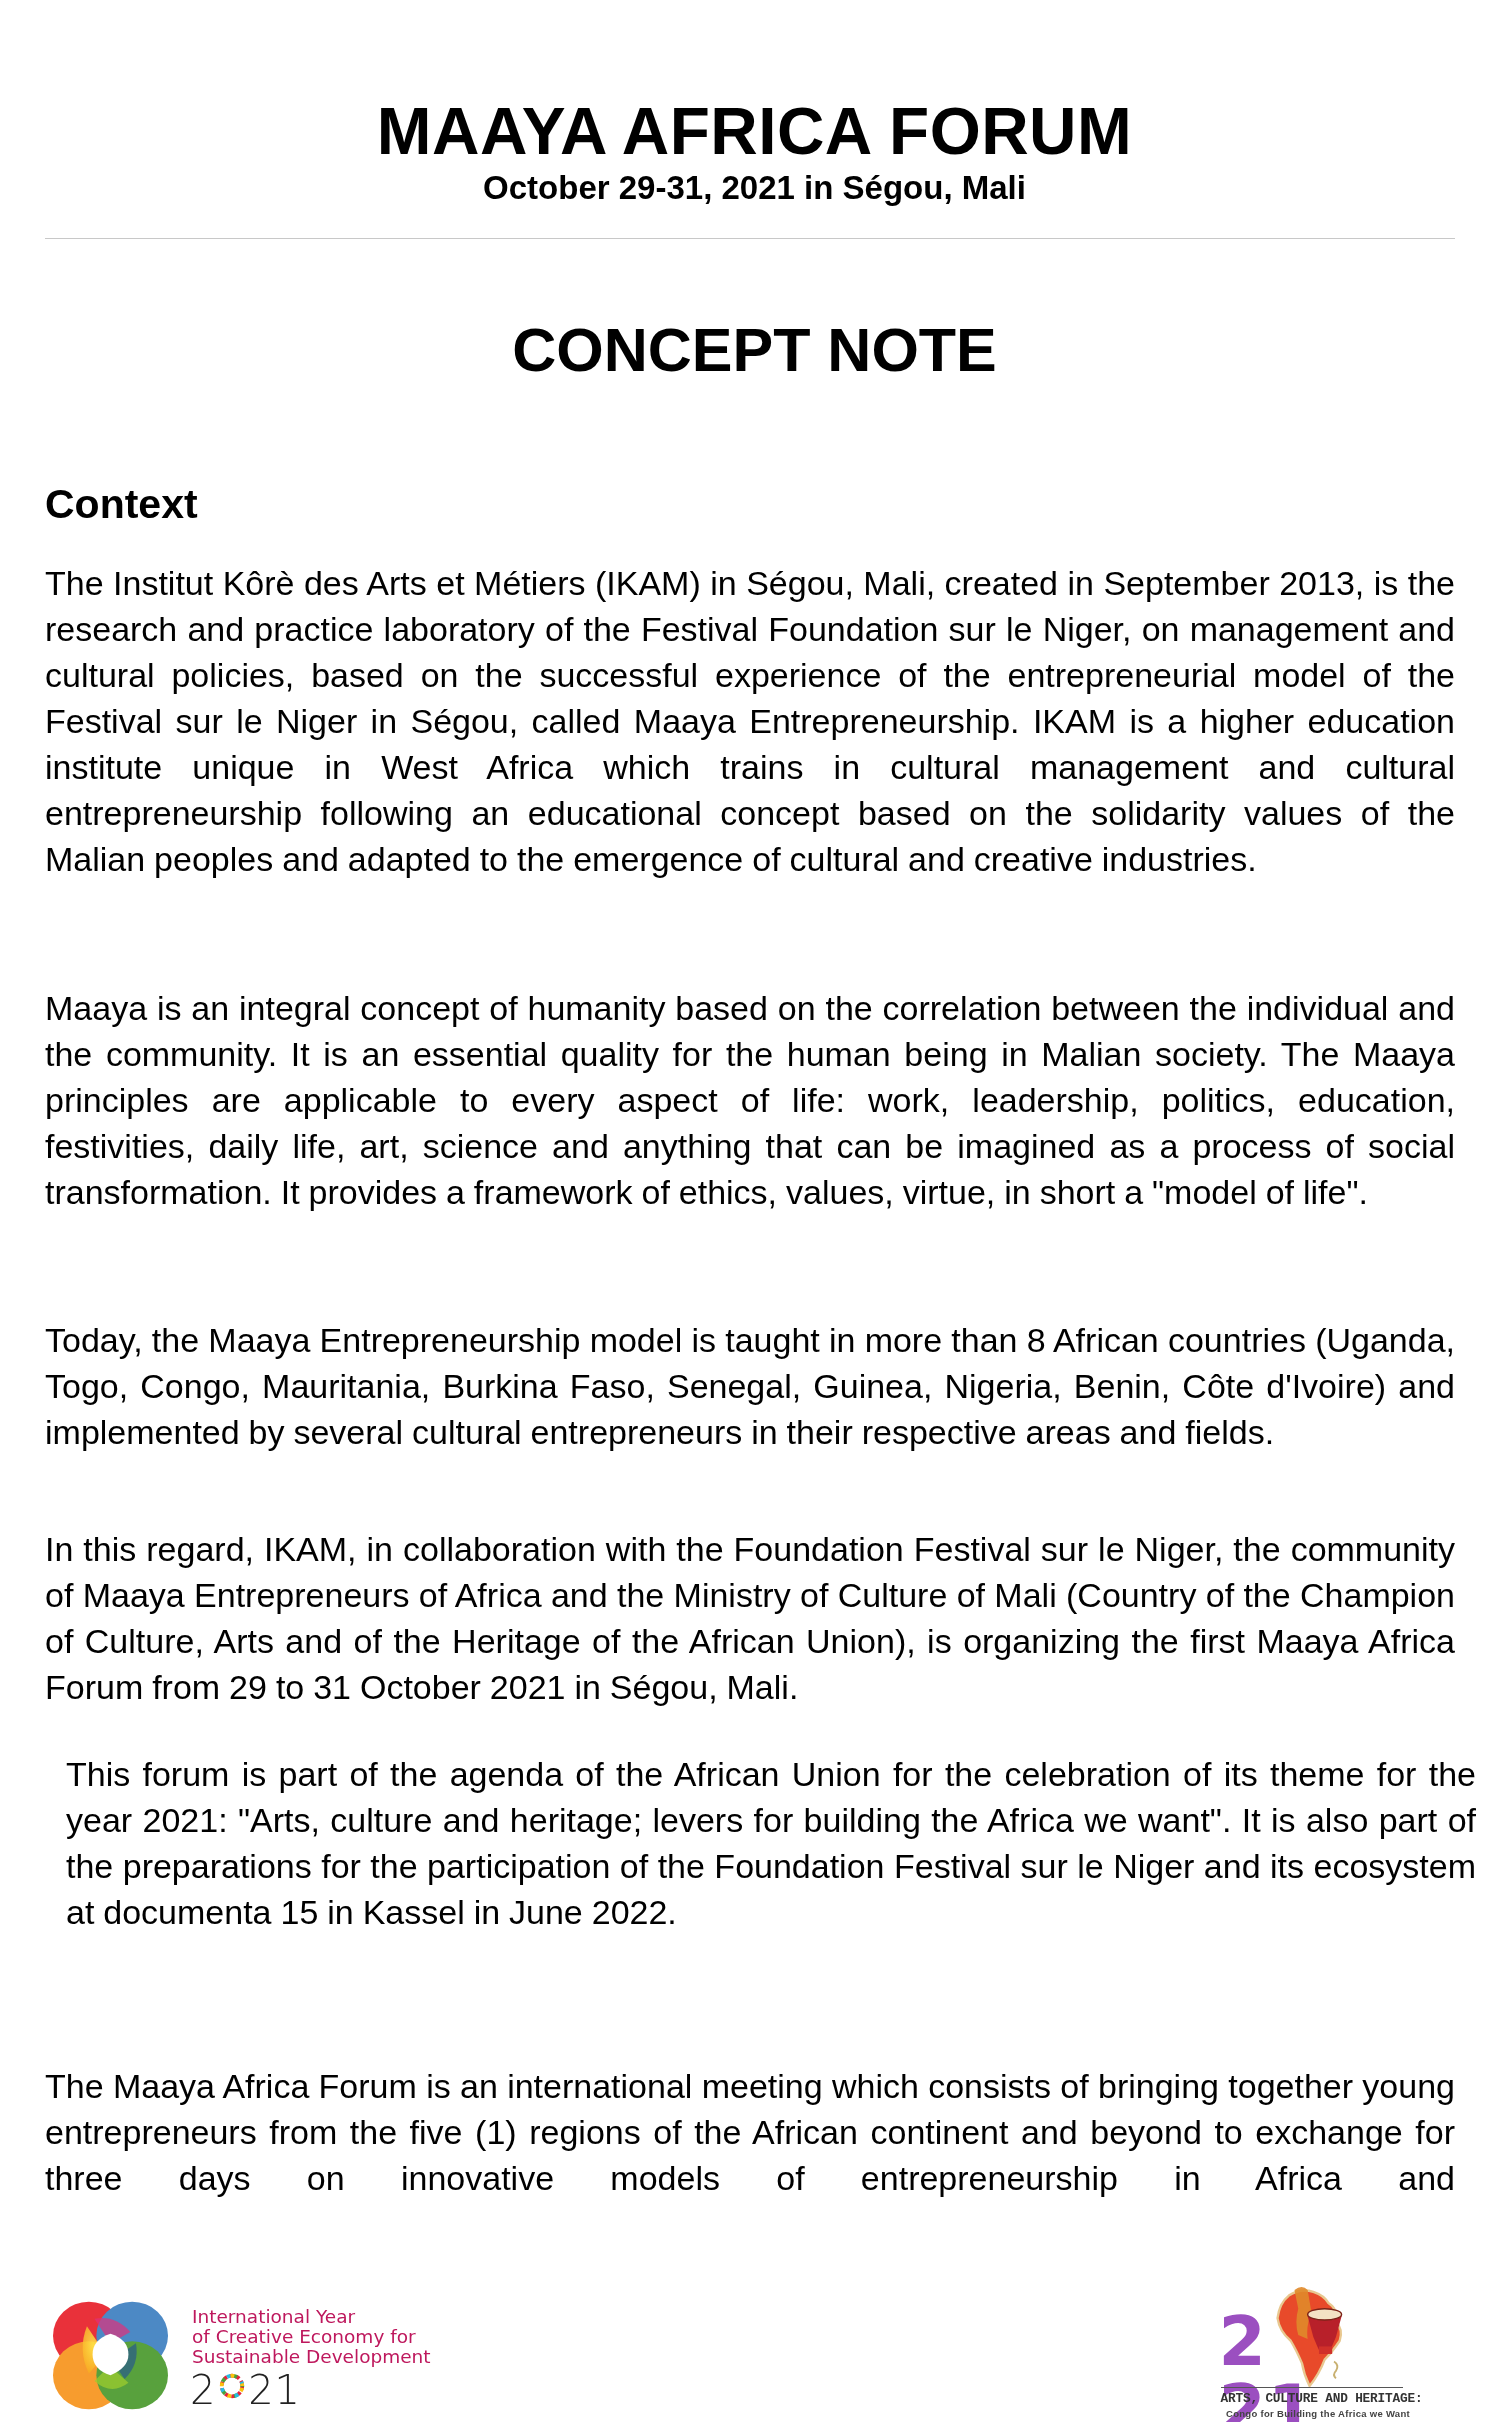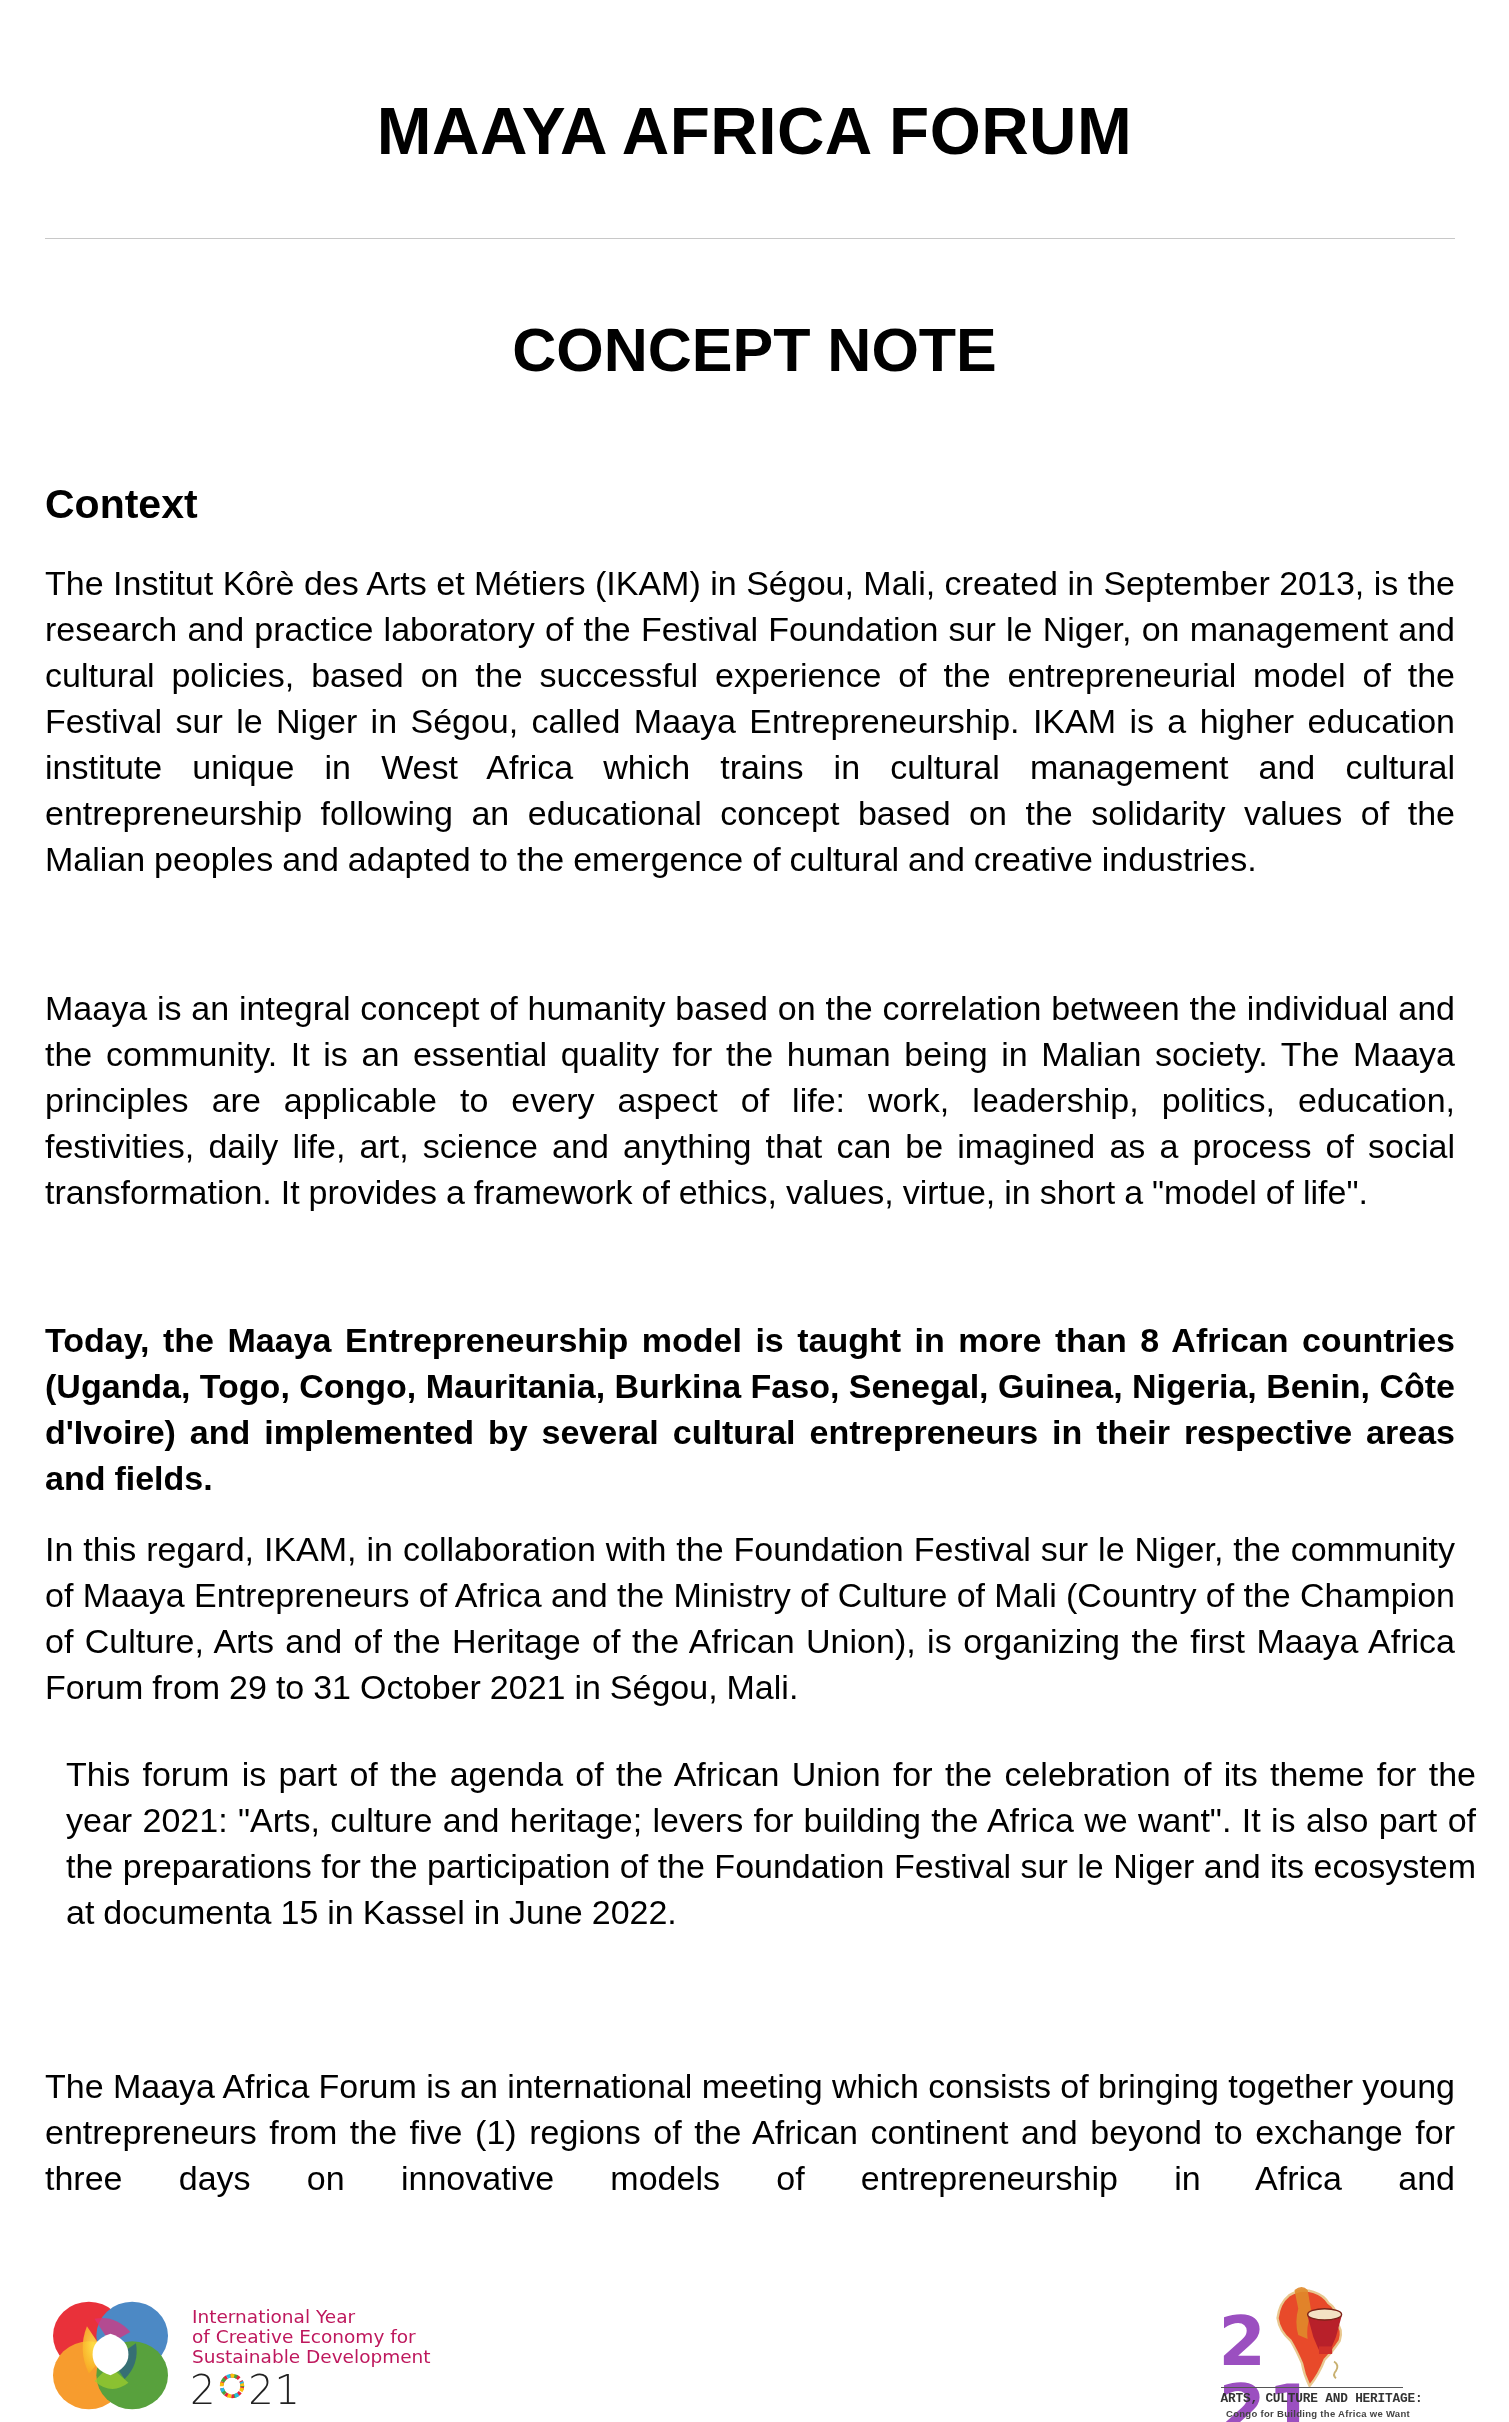--- a/index.html
+++ b/index.html
@@ -29,21 +29,21 @@
   h2 {
     margin: 0; font-weight: bold; font-size: 41px; line-height: 49px;
   }
   p {
     margin: 0; font-size: 34px; line-height: 46px; text-align: justify;
     text-align-last: left; hyphens: none; word-spacing: -0.5px;
   }
   .sec-context-h { top: 480px; }
   .p1 { top: 560px; }
   .p2 { top: 985px; }
-  .p3 { top: 1317px; font-weight: bold; }
+  .p3 { top: 1317px; }
   .p4 { top: 1526px; }
   .p5 { top: 1751px; margin-left: 21px; }
   .sec-what-h { top: 1986px; }
   .p6 { top: 2063px; }
   .p6 p { text-align-last: justify; }
 
   
   .logo-left { position: absolute; left: 45px; top: 2283px; width: 397px; height: 123px; }
   .iycesd-emblem { position: absolute; left: 3.8px; top: 15px; width: 123px; height: 115px; }
   .iycesd-text {
@@ -72,20 +72,21 @@
     position: absolute; left: 15px; top: 132px; font-size: 9.5px; font-weight: bold;
     color: #444; white-space: nowrap; letter-spacing: 0.3px;
   }
 </style>
 </head>
 <body>
 
 <div class="page">
 
   <div class="title">MAAYA AFRICA FORUM</div>
+  <div class="subtitle">October 29-31, 2021 in Ségou, Mali</div>
   <div class="rule"></div>
 
   <div class="doc-title">CONCEPT NOTE</div>
 
   <div class="content sec-context-h">
     <h2>Context</h2>
   </div>
   <div class="content p1">
       <p>The Institut Kôrè des Arts et Métiers (IKAM) in Ségou, Mali, created in September 2013, is the research and practice laboratory of the Festival Foundation sur le Niger, on management and cultural policies, based on the successful experience of the entrepreneurial model of the Festival sur le Niger in Ségou, called Maaya Entrepreneurship. IKAM is a higher education institute unique in West Africa which trains in cultural management and cultural entrepreneurship following an educational concept based on the solidarity values of the Malian peoples and adapted to the emergence of cultural and creative industries.</p>
     </div>

